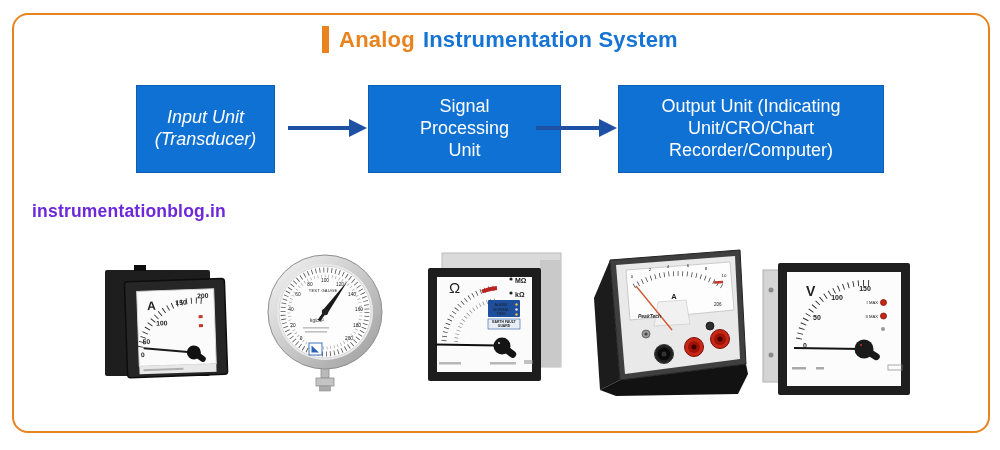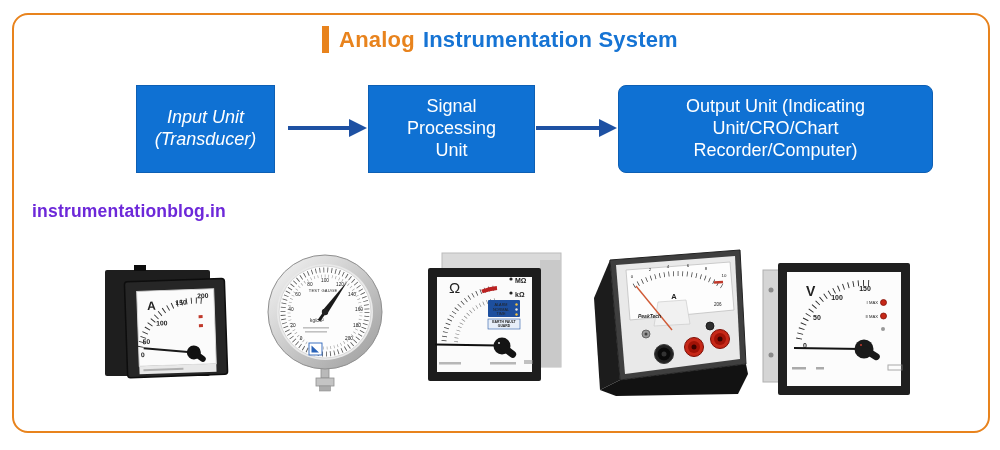--- a/index.html
+++ b/index.html
@@ -21,22 +21,22 @@
   .t-accent{color:#E8831D;}
   .t-rest{color:#1674D4;margin-left:8px;}
   
   .block{
     position:absolute;top:85px;height:88px;background:#0F71D3;
     color:#ffffff;display:flex;align-items:center;justify-content:center;
     text-align:center;font-size:18px;line-height:1.22;white-space:pre-line;
     border:1px solid #0d5fb4;box-sizing:border-box;
   }
   #block-1{left:136px;width:139px;font-style:italic;}
-  #block-2{left:368px;width:167px;}
-  #block-3{left:618px;width:315px;border-radius:8px;}
+  #block-2{left:368px;width:193px;}
+  #block-3{left:618px;width:266px;}
   .arrow{position:absolute;top:117px;}
   #arrow-1{left:288px;}
   #arrow-2{left:536px;}
   
   .watermark{
     position:absolute;left:32px;top:201px;font-size:17.5px;font-weight:bold;
     color:#6d28d9;letter-spacing:0.2px;
   }
   
   .meter{position:absolute;}

